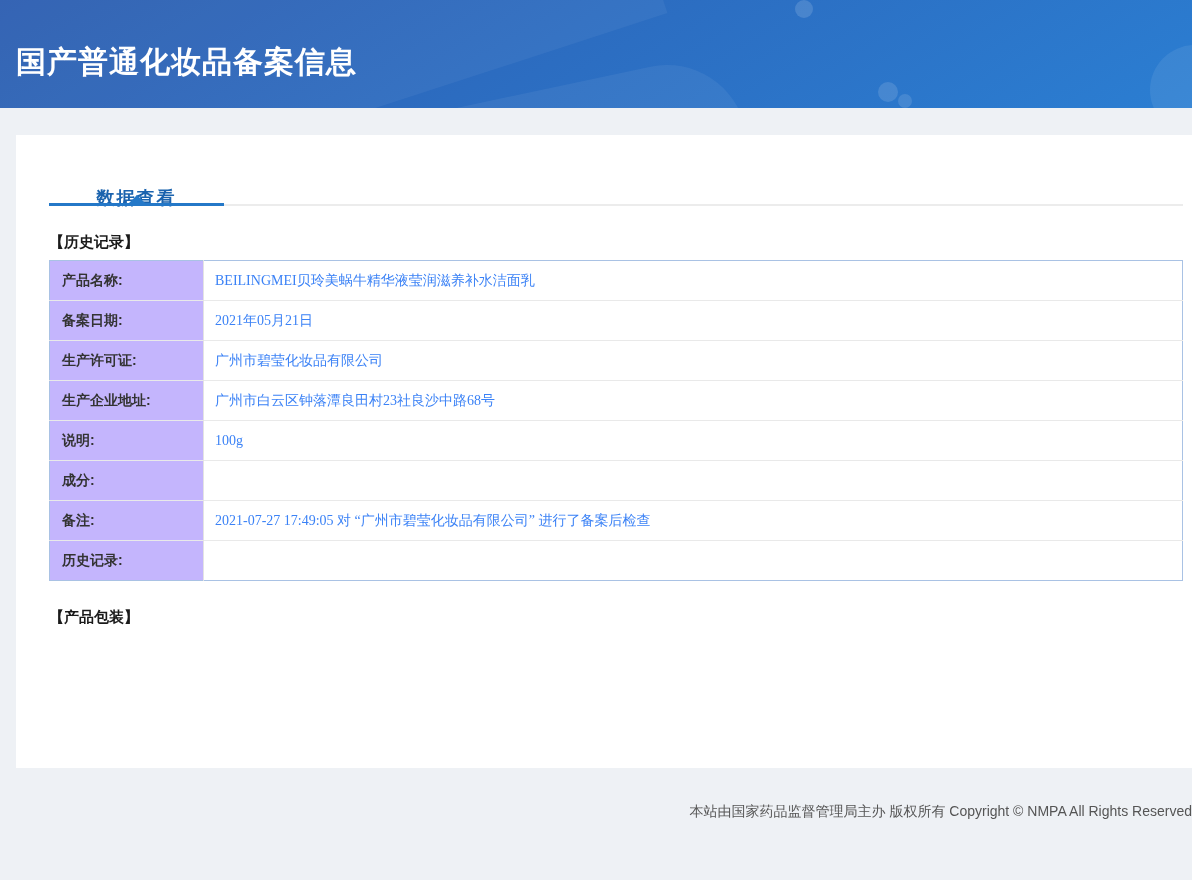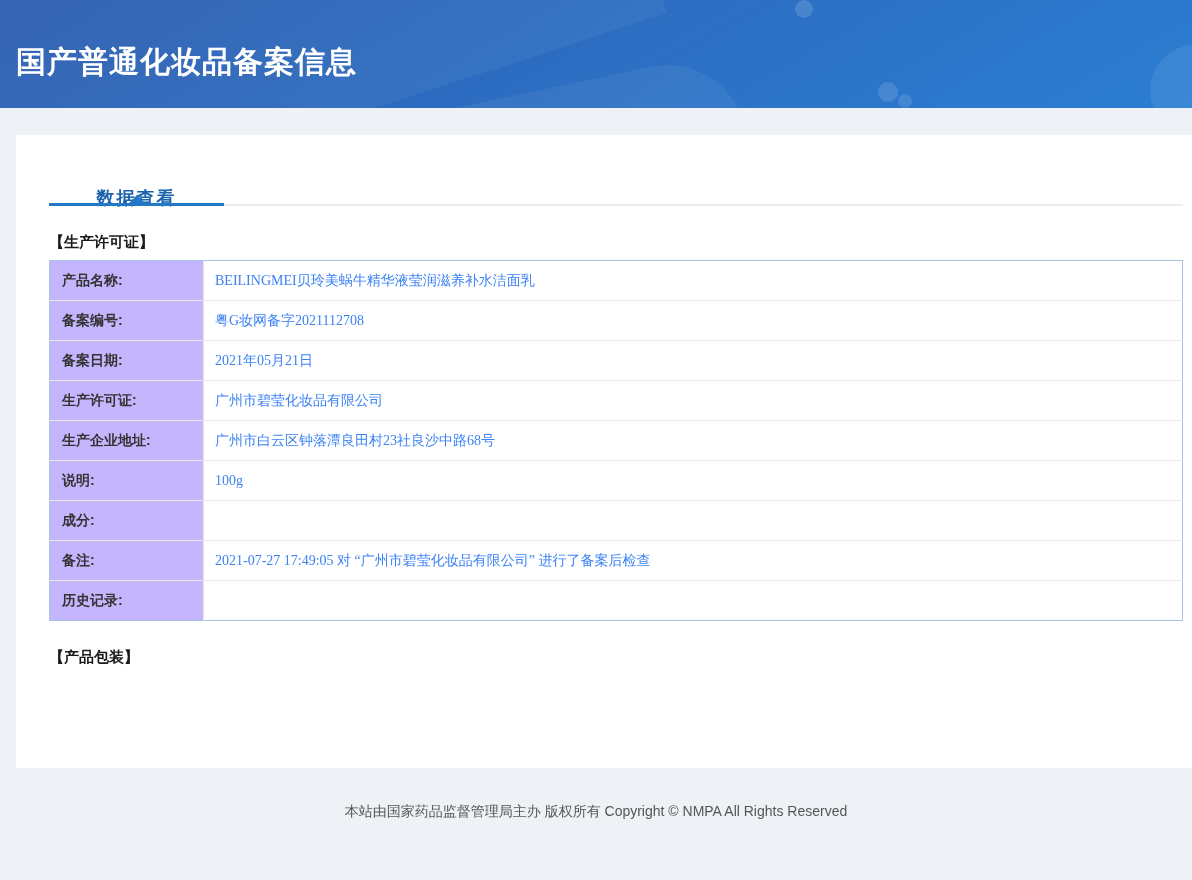--- a/index.html
+++ b/index.html
@@ -115,21 +115,21 @@
     white-space:nowrap;
     overflow:hidden;
     font-family:Liberation Serif, serif;
   }
 
   
   .footer {
     height:87px;
     display:flex;
     align-items:center;
-    justify-content:center;
+    justify-content:flex-end;
     font-size:14px;
     color:#555;
   }
 </style>
 </head>
 <body>
 
 <div class="banner">
   <div class="band"></div>
   <div class="blob"></div>
@@ -143,31 +143,27 @@
 <div class="card">
 
   <div class="tabbar">
     <div class="tab">
       <span>数据查看</span>
       <span class="underline"></span>
       <span class="tri"></span>
     </div>
   </div>
 
-  <div class="section-title">【生产许可证】</div>
+  <div class="section-title">【历史记录】</div>
 
   <table class="info">
     <tbody id="product-rows">
         <tr>
           <td class="label-cell">产品名称:</td>
           <td class="value-cell">BEILINGMEI贝玲美蜗牛精华液莹润滋养补水洁面乳</td>
-        </tr>
-        <tr>
-          <td class="label-cell">备案编号:</td>
-          <td class="value-cell">粤G妆网备字2021112708</td>
         </tr>
         <tr>
           <td class="label-cell">备案日期:</td>
           <td class="value-cell">2021年05月21日</td>
         </tr>
         <tr>
           <td class="label-cell">生产许可证:</td>
           <td class="value-cell">广州市碧莹化妆品有限公司</td>
         </tr>
         <tr>

